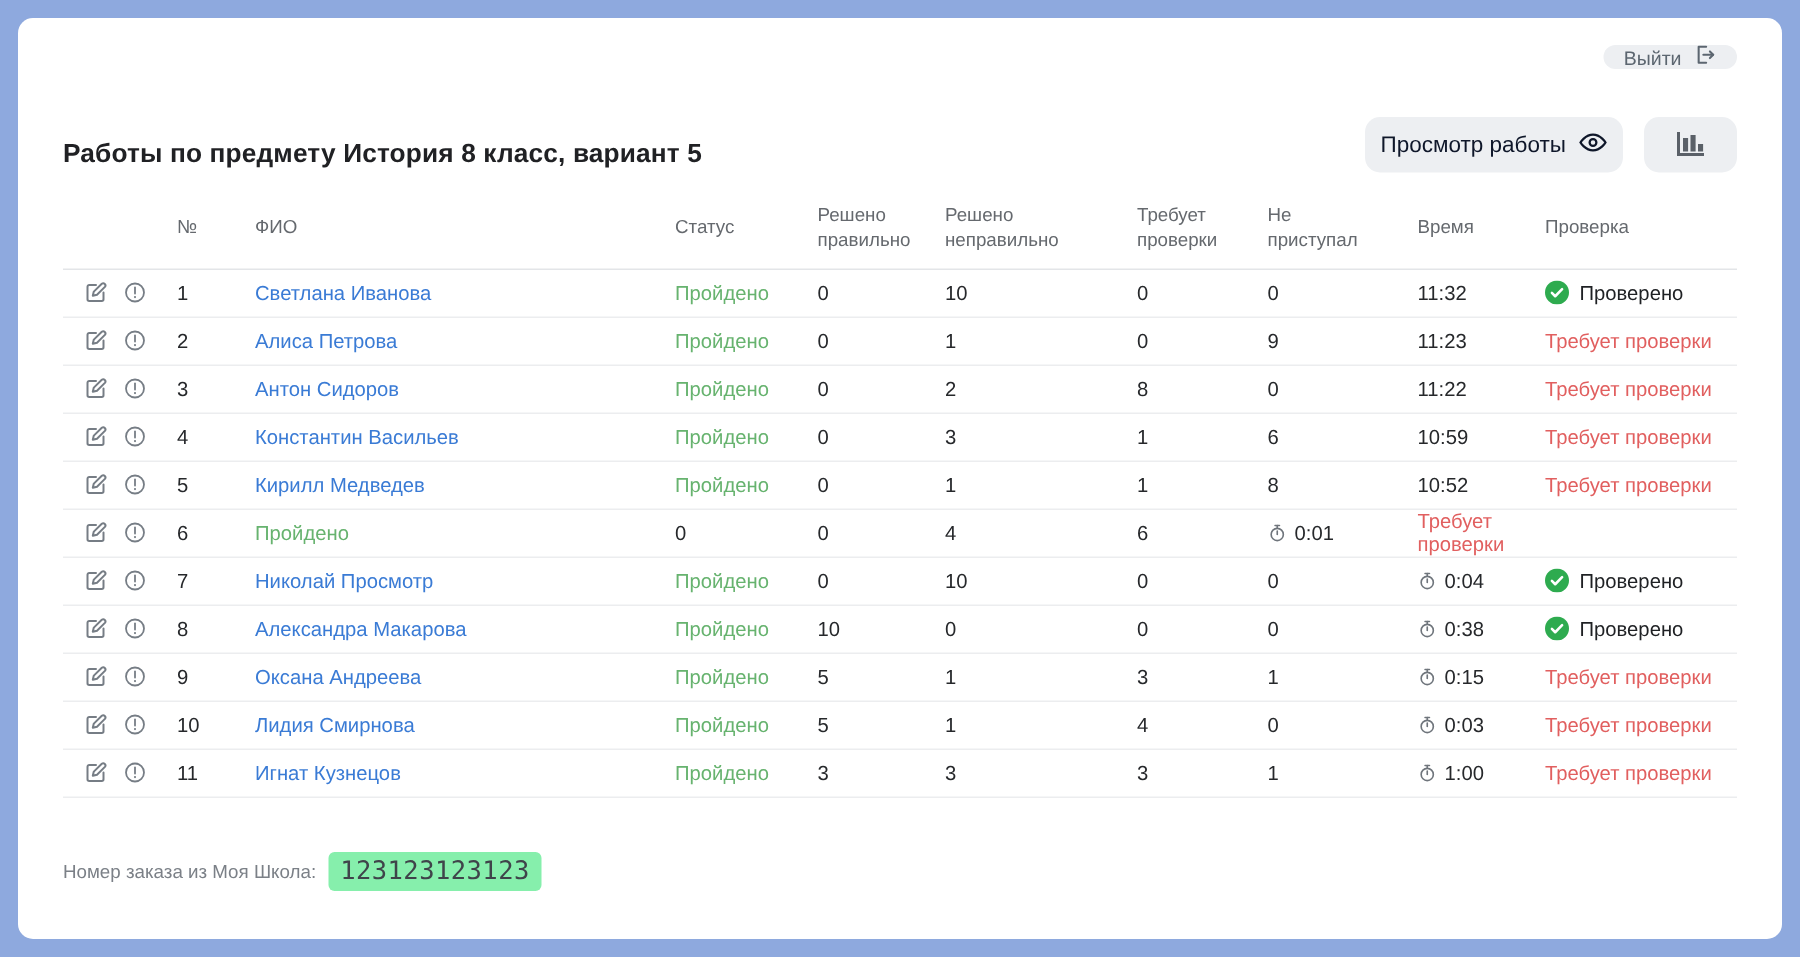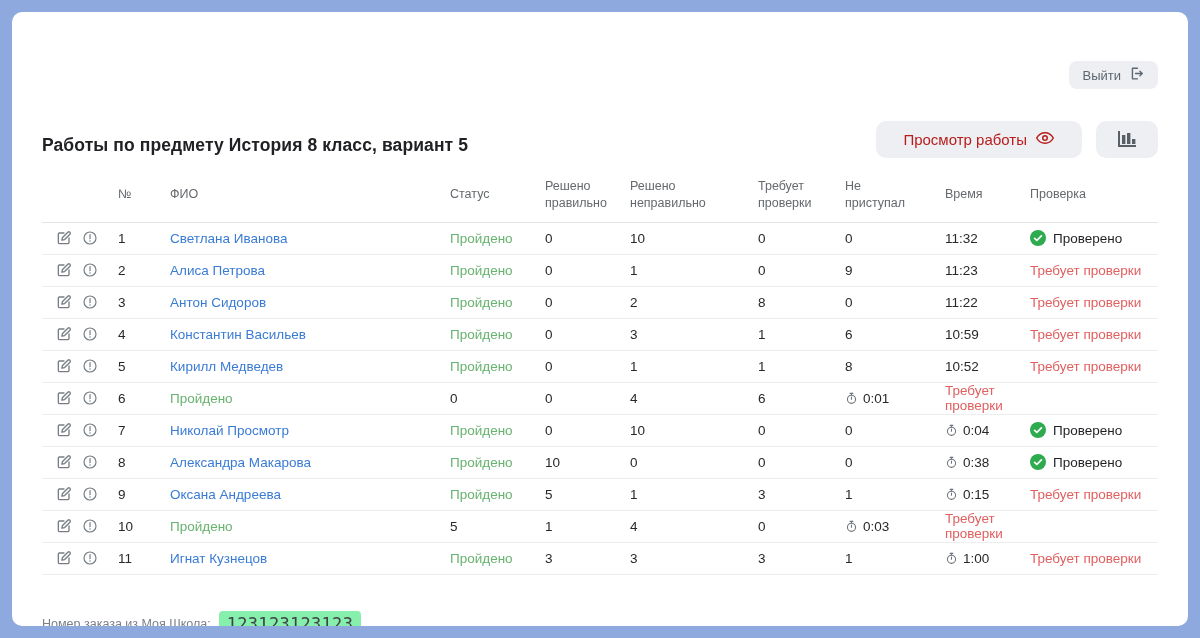--- a/index.html
+++ b/index.html
@@ -19,28 +19,28 @@
     overflow: hidden;
   }
   
   .logout-row { display: flex; justify-content: flex-end; margin-bottom: 32px; }
   .btn {
     display: inline-flex; align-items: center; gap: 8px;
     background: #edeff2; border: none; border-radius: 8px;
     color: #5c6670; cursor: pointer;
     font-family: "Liberation Sans", sans-serif;
   }
-  .btn-logout { padding: 6px 14px; font-size: 13px; height: 28px; margin-top: 31px; }
+  .btn-logout { padding: 6px 14px; font-size: 13px; height: 16px; }
   .btn-logout svg { width: 15px; height: 15px; }
 
   
   .title-row { display: flex; justify-content: space-between; align-items: center; margin-bottom: 16px; }
   .page-title { font-size: 17.5px; font-weight: bold; color: #202124; letter-spacing: 0.1px; margin-top: 12px; }
   .title-actions { display: flex; gap: 14px; }
-  .btn-view { padding: 8px 27px; font-size: 15px; height: 37px; border-radius: 10px; color: #b91c1c; }
+  .btn-view { padding: 8px 10px; font-size: 15px; height: 37px; border-radius: 10px; color: #0f172a; }
   .btn-view svg { width: 20px; height: 20px; }
   .btn-stats { width: 62px; height: 37px; border-radius: 10px; justify-content: center; }
   .btn-stats svg { width: 20px; height: 19px; }
 
   
   .thead, .trow {
     display: grid;
     grid-template-columns: 76px 52px 280px 95px 85px 128px 87px 100px 85px 128px;
     align-items: center;
   }
@@ -491,20 +491,21 @@
       </button>
       <button class="icon-btn">
         <svg viewBox="0 0 24 24" fill="none" stroke="currentColor" stroke-width="1.8" stroke-linecap="round">
           <circle cx="12" cy="12" r="9"></circle>
           <line x1="12" y1="7" x2="12" y2="13"></line>
           <circle cx="12" cy="16.6" r="1.1" fill="currentColor" stroke="none"></circle>
         </svg>
       </button>
     </div>
     <div>10</div>
+    <div><a class="name-link">Лидия Смирнова</a></div>
     <div class="status-ok">Пройдено</div>
     <div>5</div>
     <div>1</div>
     <div>4</div>
     <div>0</div>
     <div class="cell-time">
       <span class="stopwatch">
         <svg viewBox="0 0 24 24" fill="none" stroke="currentColor" stroke-width="2" stroke-linecap="round">
           <circle cx="12" cy="13.5" r="7.5"></circle>
           <line x1="12" y1="13.5" x2="12" y2="9.3"></line>

